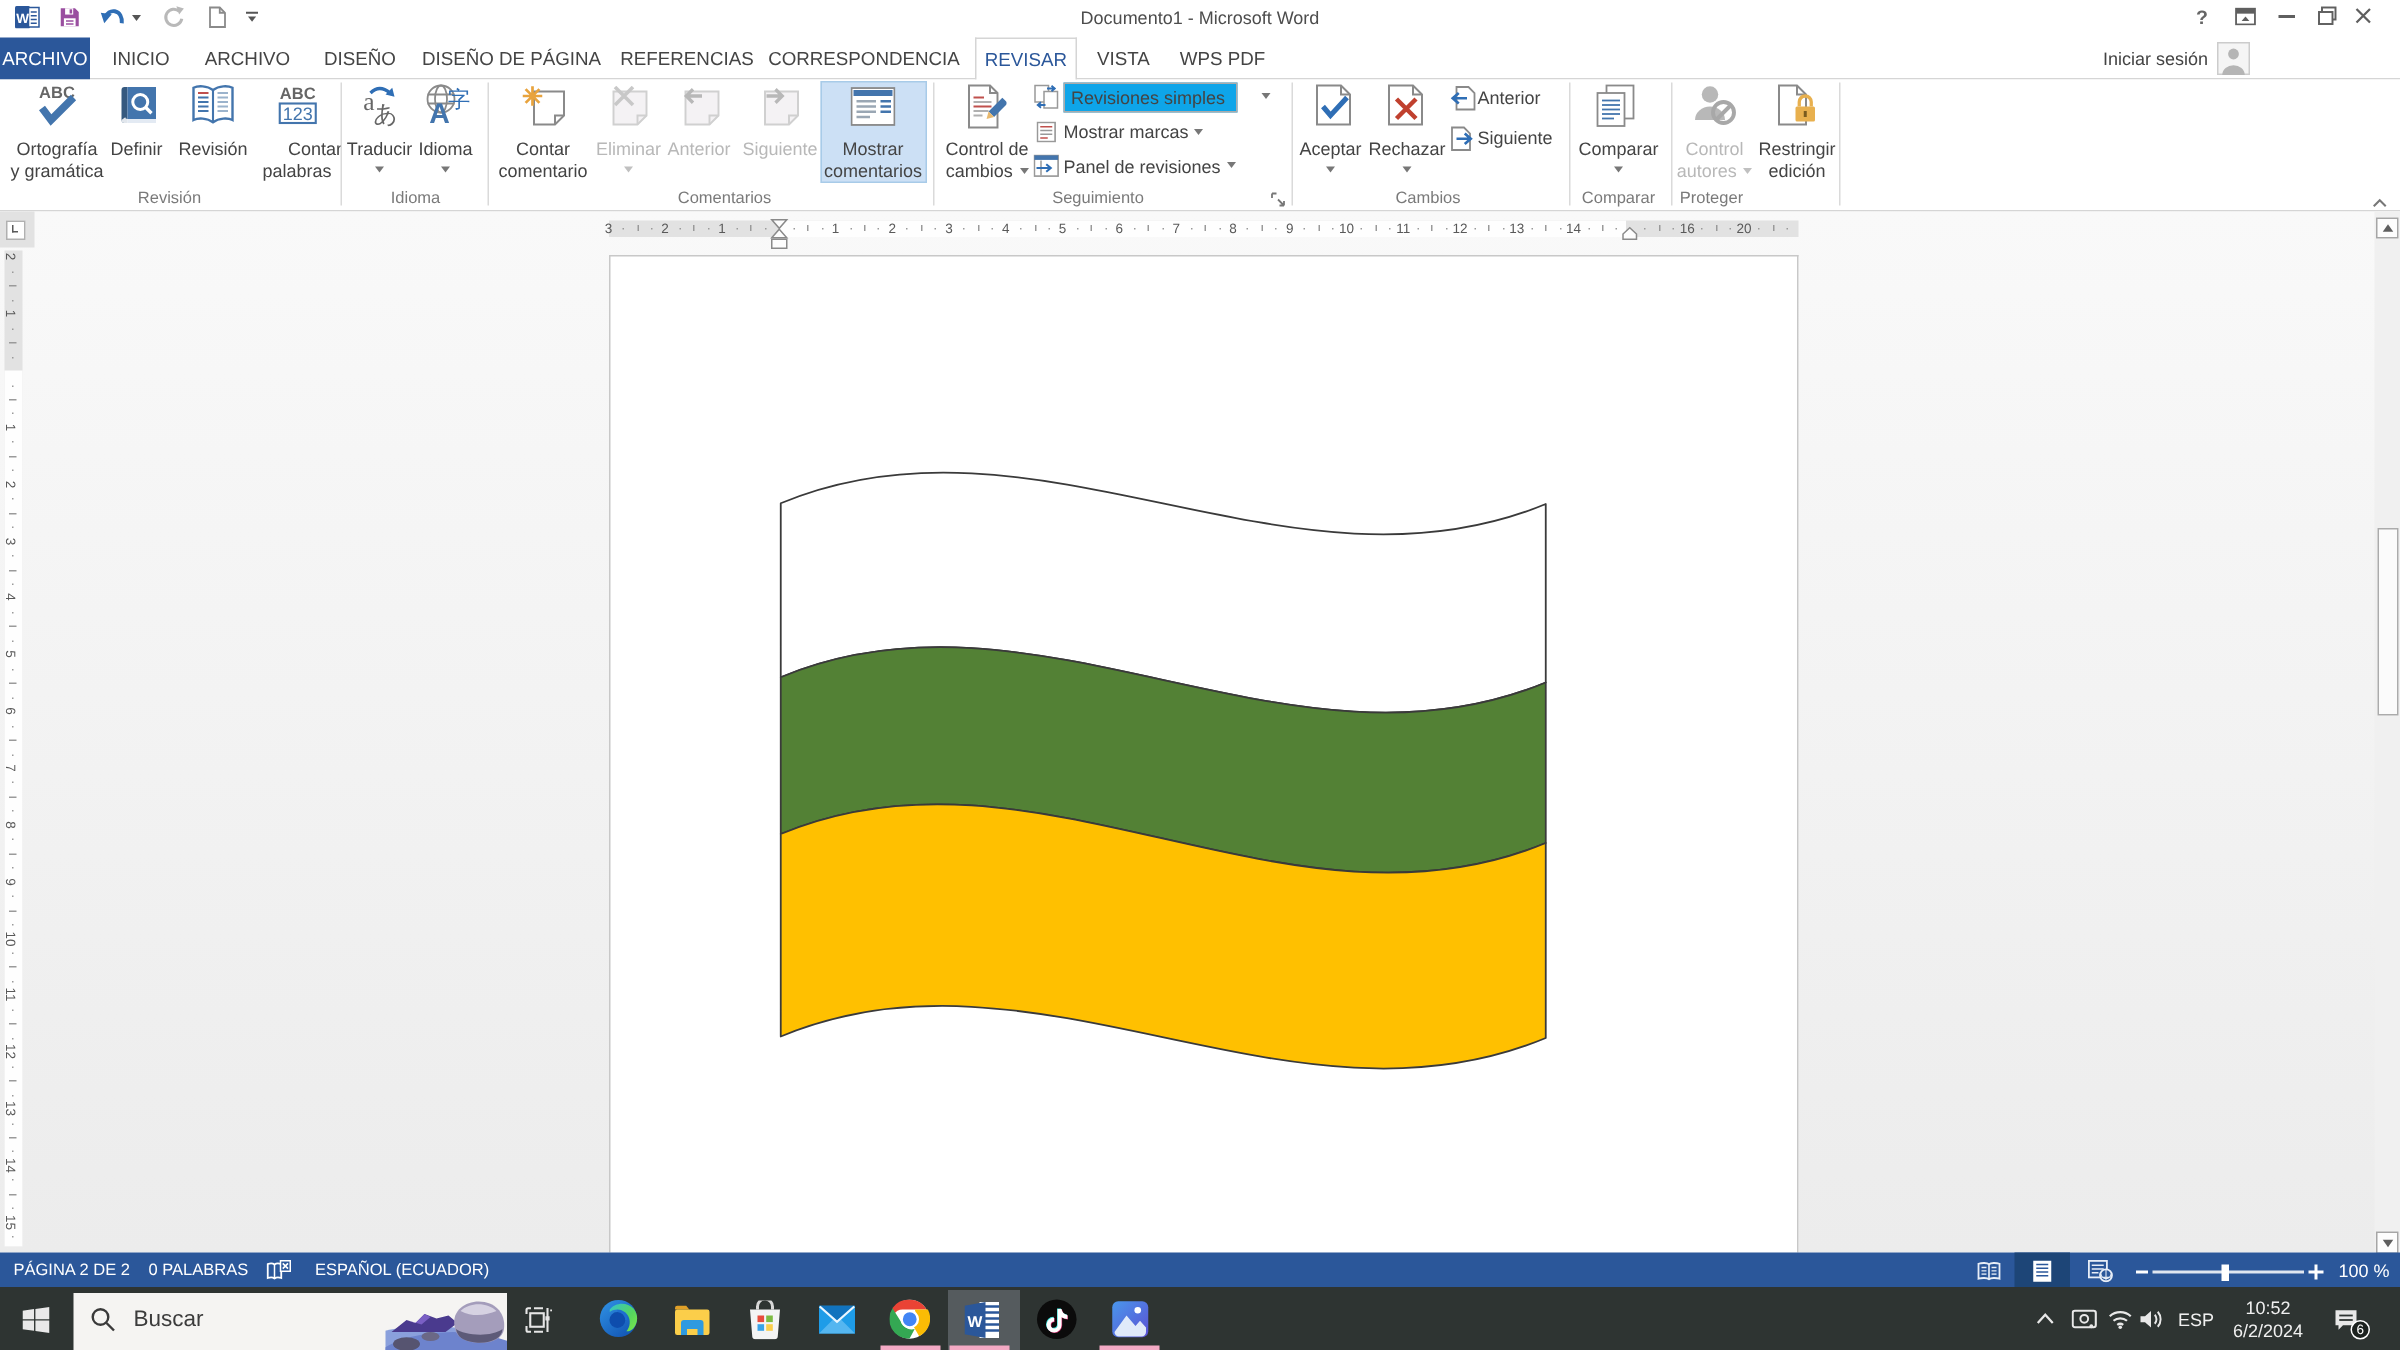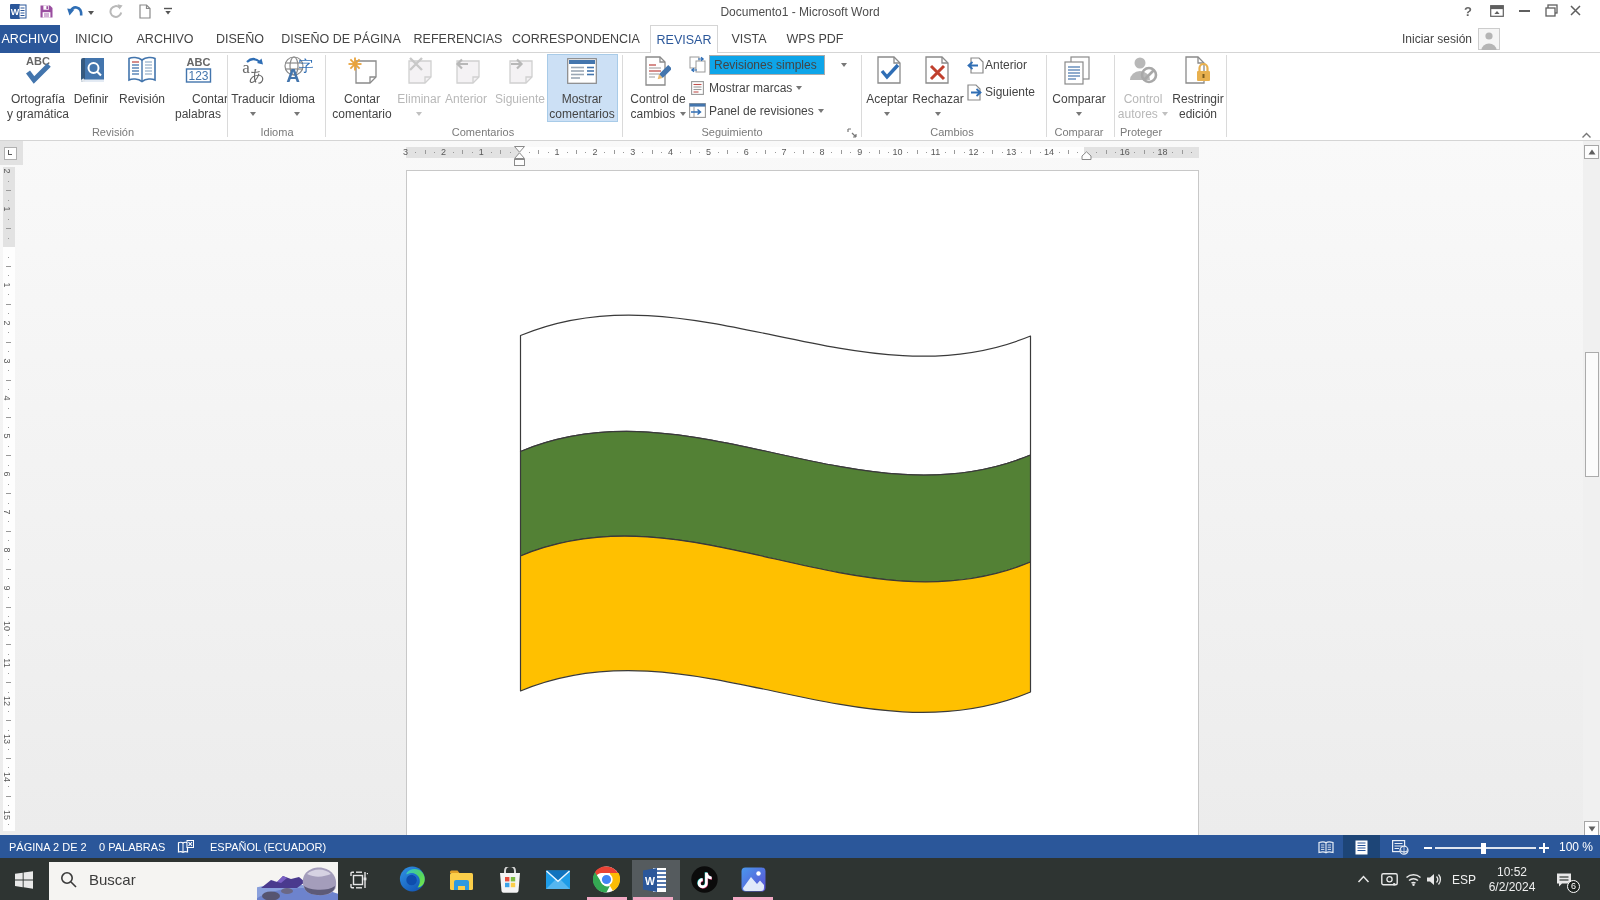--- a/index.html
+++ b/index.html
@@ -337,21 +337,21 @@
 <div class="num" style="left:746.2px;top:146.5px">6</div>
 <div class="num" style="left:784.1px;top:146.5px">7</div>
 <div class="num" style="left:822.0px;top:146.5px">8</div>
 <div class="num" style="left:859.8px;top:146.5px">9</div>
 <div class="num" style="left:897.6px;top:146.5px">10</div>
 <div class="num" style="left:935.5px;top:146.5px">11</div>
 <div class="num" style="left:973.4px;top:146.5px">12</div>
 <div class="num" style="left:1011.2px;top:146.5px">13</div>
 <div class="num" style="left:1049.0px;top:146.5px">14</div>
 <div class="num" style="left:1124.8px;top:146.5px">16</div>
-<div class="num" style="left:1162.6px;top:146.5px">18</div>
+<div class="num" style="left:1162.6px;top:146.5px">20</div>
 <div class="num" style="left:481.3px;top:146.5px">1</div>
 <div class="num" style="left:443.4px;top:146.5px">2</div>
 <div class="num" style="left:405.6px;top:146.5px">3</div>
 <div class="tick" style="left:415.1px;top:151.5px;width:1px;height:1.5px"></div>
 <div class="tick" style="left:424.5px;top:149.5px;width:1px;height:4.5px"></div>
 <div class="tick" style="left:434.0px;top:151.5px;width:1px;height:1.5px"></div>
 <div class="tick" style="left:452.9px;top:151.5px;width:1px;height:1.5px"></div>
 <div class="tick" style="left:462.4px;top:149.5px;width:1px;height:4.5px"></div>
 <div class="tick" style="left:471.8px;top:151.5px;width:1px;height:1.5px"></div>
 <div class="tick" style="left:490.8px;top:151.5px;width:1px;height:1.5px"></div>

